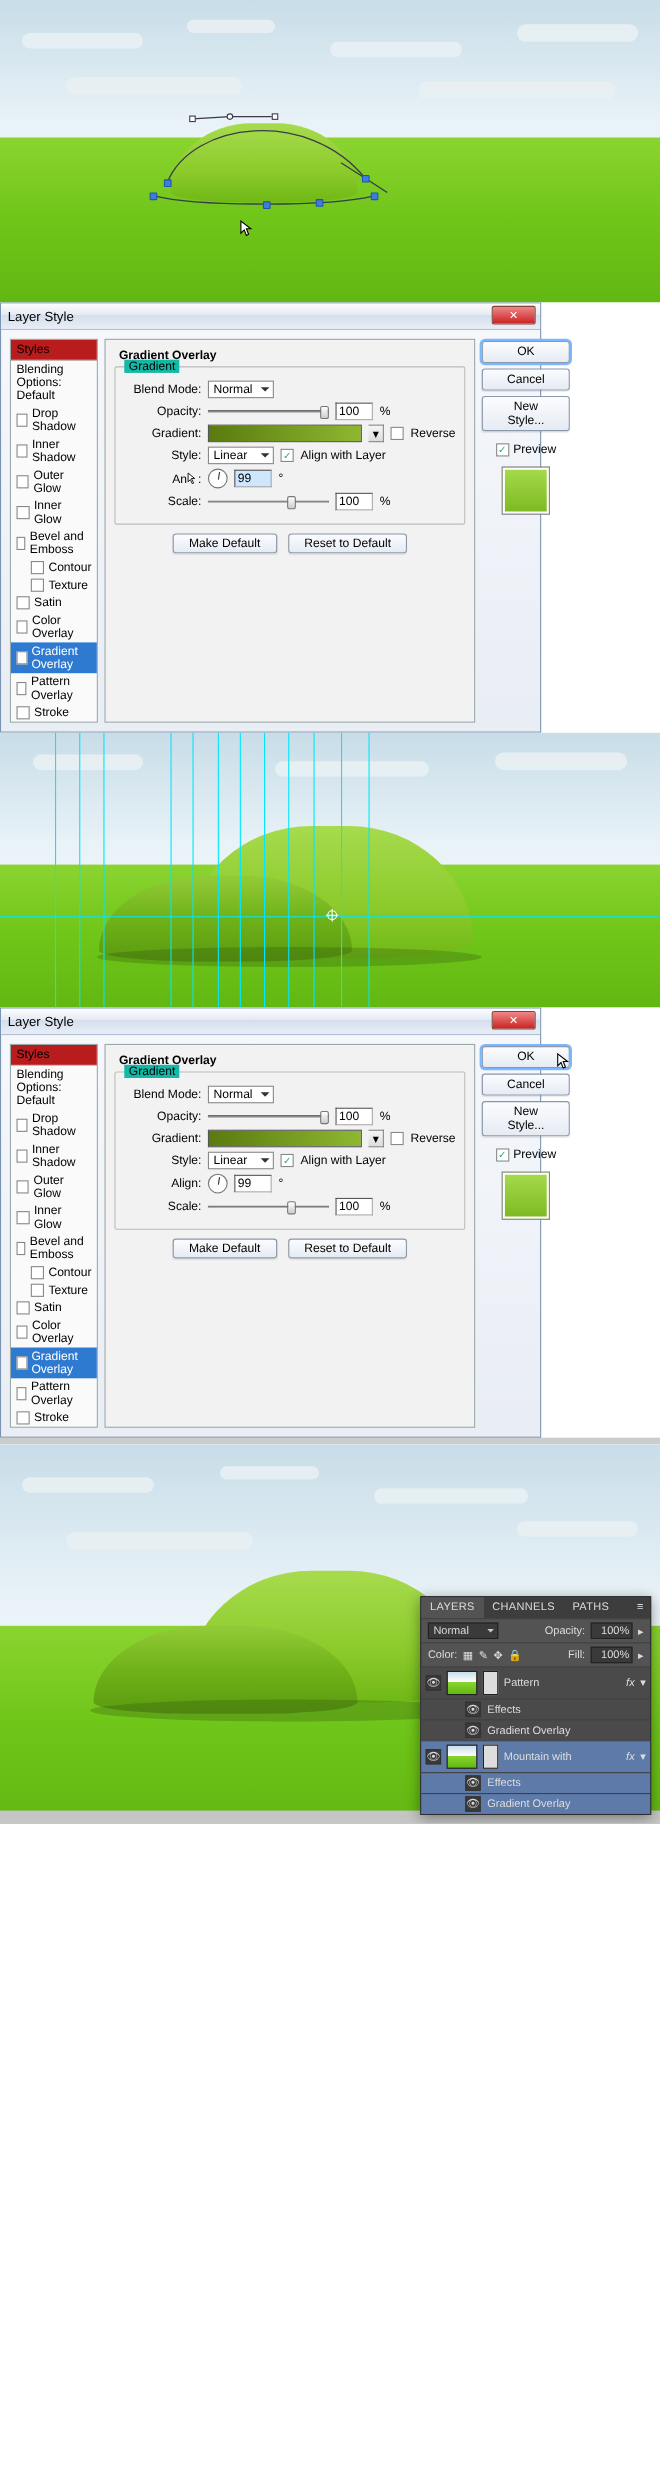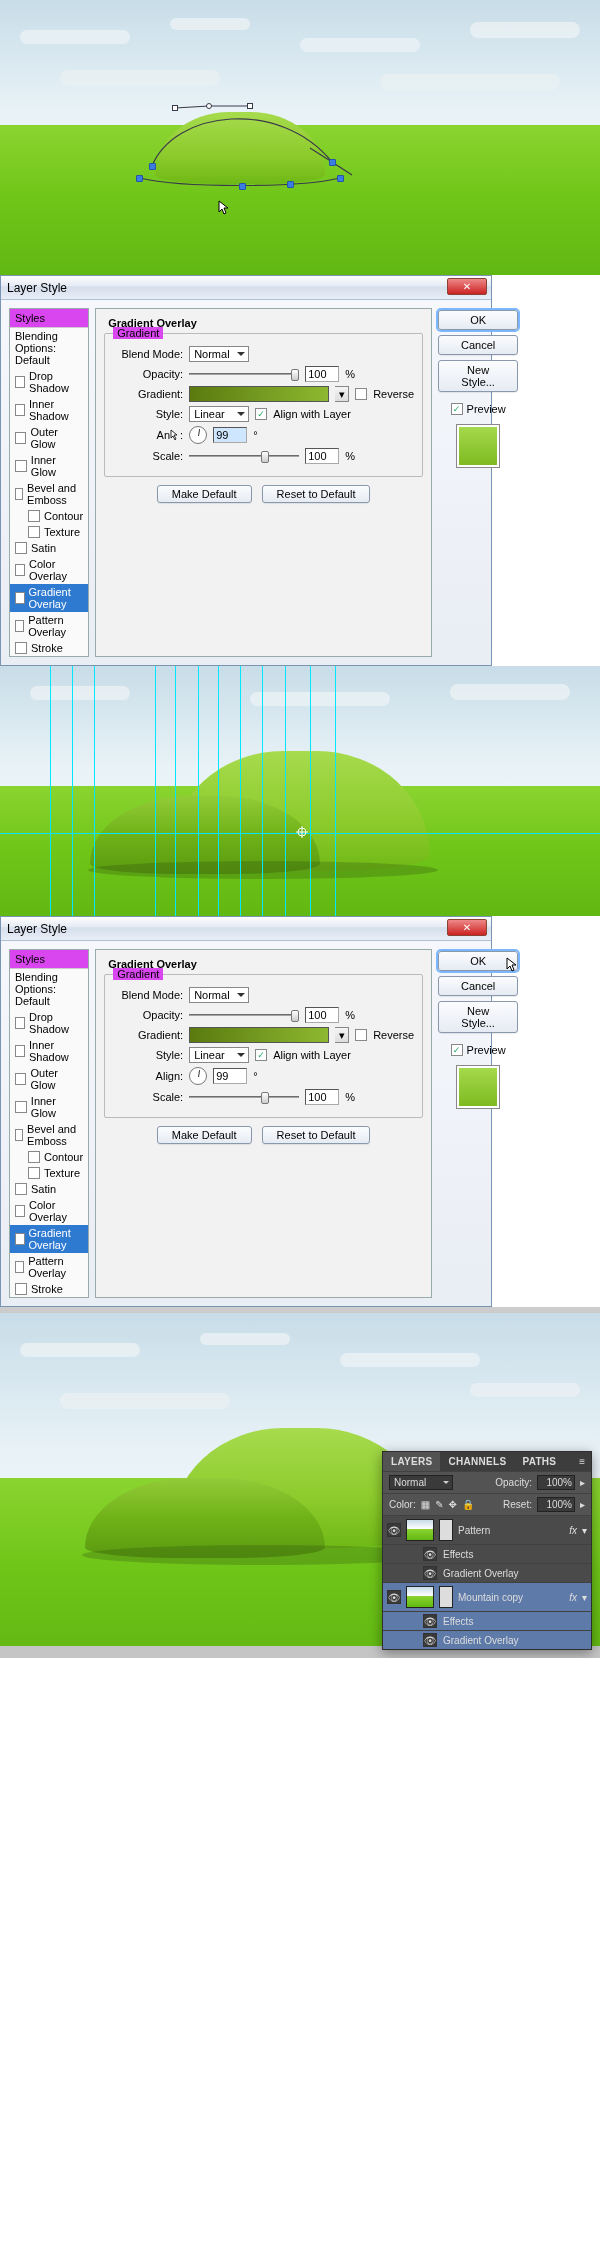--- a/index.html
+++ b/index.html
@@ -14,50 +14,50 @@
 .handle{position:absolute;width:7px;height:7px;background:#3b7de0;border:1px solid #2555a8;border-radius:1px}
 .cursor{position:absolute;width:12px;height:16px}
 .guide{position:absolute;top:0;bottom:0;width:1px;background:#00e7ff}
 .hguide{position:absolute;left:0;right:0;height:1px;background:#00e7ff}
 .dlg{width:492px;background:linear-gradient(#f6f8fc,#e9edf4);border:1px solid #7a94b4;position:relative}
 .title-bar{height:24px;background:linear-gradient(#fdfdfe,#e4eaf3 45%,#d5deec 46%,#e8eef7);border-bottom:1px solid #b0bfd4;display:flex;align-items:center;padding:0 6px;position:relative}
 .title-bar span{font-size:12px}
 .close-btn{position:absolute;right:4px;top:2px;width:40px;height:17px;background:linear-gradient(#e88,#c22);border:1px solid #843;border-radius:2px;display:flex;align-items:center;justify-content:center;color:#fff;font-size:10px}
 .dlg-body{display:flex;padding:8px;gap:6px;min-height:300px}
 .styles-col{width:120px;border:1px solid #9aa;background:#fafafa}
-.styles-hdr{padding:3px 5px;border-bottom:1px solid #ccc;background:#d946ef}
+.styles-hdr{padding:3px 5px;border-bottom:1px solid #ccc;background:#b91c1c}
 .style-row{display:flex;align-items:center;padding:2px 5px;gap:4px}
 .style-row.indent{padding-left:18px}
 .style-row.sel{background:#2e7ad1;color:#fff}
 .style-row.sel *{color:#fff}
 .chk{width:12px;height:12px;border:1px solid #888;background:#fff;display:flex;align-items:center;justify-content:center;font-size:9px;color:#2a6}
 .center{flex:1;border:1px solid #9aa;background:#f2f2f2;padding:8px;position:relative}
 .fs{border:1px solid #bbb;border-radius:2px;padding:8px 8px 8px 8px;margin-bottom:8px;position:relative}
-.fs-le{position:absolute;top:-7px;left:8px;background:#d946ef;padding:0 4px;font-size:11px}
+.fs-le{position:absolute;top:-7px;left:8px;background:#14b8a6;padding:0 4px;font-size:11px}
 .form-row{display:flex;align-items:center;margin:4px 0;gap:6px}
 .lbl{width:70px;text-align:right}
 .sel-box{border:1px solid #888;background:#fff;padding:1px 14px 1px 4px;position:relative;min-width:60px}
 .sel-box::after{content:"";position:absolute;right:3px;top:5px;border:4px solid transparent;border-top-color:#333}
 .num-in{width:34px;border:1px inset #aaa;padding:1px 2px;background:#fff;text-align:left}
 .slider{width:110px;height:14px;position:relative}
 .slider::before{content:"";position:absolute;left:0;right:0;top:6px;height:2px;background:#aaa;box-shadow:inset 0 1px 1px #666}
 .slider-th{position:absolute;top:2px;width:8px;height:12px;background:linear-gradient(#fff,#ccc);border:1px solid #777;border-radius:2px}
 .grad-prev{width:140px;height:16px;border:1px solid #555;background:linear-gradient(90deg,#5a7a0f,#8eb830)}
 .grad-arrow{width:14px;height:16px;border:1px solid #888;border-left:none;background:linear-gradient(#f5f5f5,#ddd);display:flex;align-items:center;justify-content:center}
 .angle-d{width:18px;height:18px;border:1px solid #777;border-radius:50%;background:#fff;position:relative}
 .angle-d::after{content:"";position:absolute;left:8px;top:2px;width:1px;height:7px;background:#333;transform-origin:bottom;transform:rotate(9deg)}
 .btn{border:1px solid #8a98ab;background:linear-gradient(#fbfcfe,#e6ebf3);padding:3px 10px;border-radius:3px;min-width:80px;text-align:center;box-shadow:0 1px 1px rgba(0,0,0,.08)}
 .btn.sm{min-width:0;padding:2px 14px}
 .btn.focus{box-shadow:0 0 0 2px #7ab7ff}
 .right-col{width:90px;display:flex;flex-direction:column;align-items:stretch;gap:5px;padding-top:2px}
 .swatch{width:44px;height:44px;border:1px solid #888;margin:4px auto;background:linear-gradient(#a7db4e,#7cb81f);box-shadow:inset 0 0 0 2px #fff}
 .panel{position:absolute;right:8px;bottom:8px;width:210px;background:#535353;border:1px solid #2e2e2e;box-shadow:0 3px 12px rgba(0,0,0,.4)}
 .panel *{color:#ddd;font-size:10px}
 .ptabs{display:flex;background:#3d3d3d}
-.ptab{padding:4px 8px;font-weight:bold;letter-spacing:.3px}
+.ptab{padding:4px 8px;font-weight:normal;letter-spacing:.3px}
 .ptab.act{background:#535353}
 .prow{display:flex;align-items:center;padding:3px 6px;gap:5px;border-top:1px solid #414141}
 .psel{background:#3a3a3a;border:1px solid #222;padding:1px 16px 1px 4px;position:relative;min-width:64px}
 .psel::after{content:"";position:absolute;right:3px;top:5px;border:3px solid transparent;border-top-color:#ccc}
 .pnum{width:38px;background:#3a3a3a;border:1px solid #222;padding:1px 2px;text-align:right}
 .layer-row{display:flex;align-items:center;padding:3px 4px;gap:5px;border-top:1px solid #414141;background:#4a4a4a}
 .layer-row.sel{background:#5e7aa8}
 .lthumb{width:28px;height:22px;border:1px solid #222;background:linear-gradient(#c8dde8 0%,#fff 45%,#8bd430 46%,#62b812 100%);position:relative}
 .fxlbl{font-style:italic}
 .sub-row{display:flex;align-items:center;padding:2px 4px 2px 40px;gap:6px;background:#4a4a4a;border-top:1px solid #414141}
@@ -408,21 +408,21 @@
       <span style="margin-left:auto">Opacity:</span>
       <span class="pnum">100%</span>
       <span>▸</span>
     </div>
     <div class="prow">
       <span>Color:</span>
       <span>▦</span>
       <span>✎</span>
       <span>✥</span>
       <span>🔒</span>
-      <span style="margin-left:auto">Reset:</span>
+      <span style="margin-left:auto">Fill:</span>
       <span class="pnum">100%</span>
       <span>▸</span>
     </div>
     <div class="layer-row">
       <div class="eye">👁</div>
       <div class="lthumb"></div>
       <div style="width:14px;height:22px;border:1px solid #222;background:#ddd"></div>
       <span>Pattern</span>
       <span class="fxlbl" style="margin-left:auto">fx</span>
       <span>▾</span>
@@ -432,21 +432,21 @@
         <span>Effects</span>
       </div>
     <div class="sub-row">
         <div class="eye">👁</div>
         <span>Gradient Overlay</span>
       </div>
     <div class="layer-row sel">
       <div class="eye">👁</div>
       <div class="lthumb"></div>
       <div style="width:14px;height:22px;border:1px solid #222;background:#ddd"></div>
-      <span>Mountain copy</span>
+      <span>Mountain with</span>
       <span class="fxlbl" style="margin-left:auto">fx</span>
       <span>▾</span>
     </div>
     <div class="sub-row sel">
         <div class="eye">👁</div>
         <span>Effects</span>
       </div>
     <div class="sub-row sel">
         <div class="eye">👁</div>
         <span>Gradient Overlay</span>

